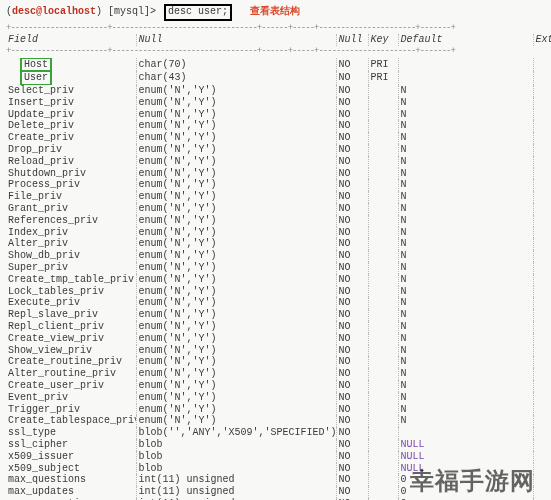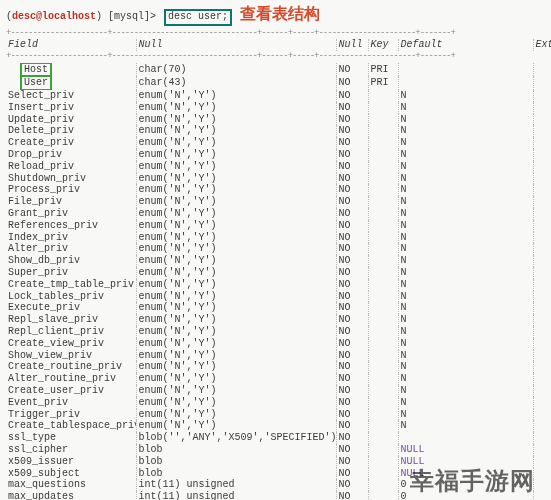--- a/index.html
+++ b/index.html
@@ -12,31 +12,31 @@
     width: 551px;
     height: 500px;
     overflow: hidden;
     position: relative;
     padding: 4px 6px;
   }
   .prompt-line { margin-bottom: 2px; }
   .red { color: #c03020; font-weight: bold; }
   .cmd-box {
     display: inline-block;
-    border: 2px solid #0f766e;
+    border: 2px solid #000000;
     padding: 0 2px;
     margin: 0 2px;
   }
   .annot {
     display: inline-block;
     color: #d94a2c;
     font-weight: bold;
     font-family: "Microsoft YaHei", sans-serif;
-    font-size: 16px;
-    margin-left: 0;
+    font-size: 10px;
+    margin-left: 10px;
   }
   .sep-line {
     color: #888;
     letter-spacing: -1px;
     white-space: pre;
     overflow: hidden;
     font-size: 9px;
   }
   table {
     border-collapse: collapse;

